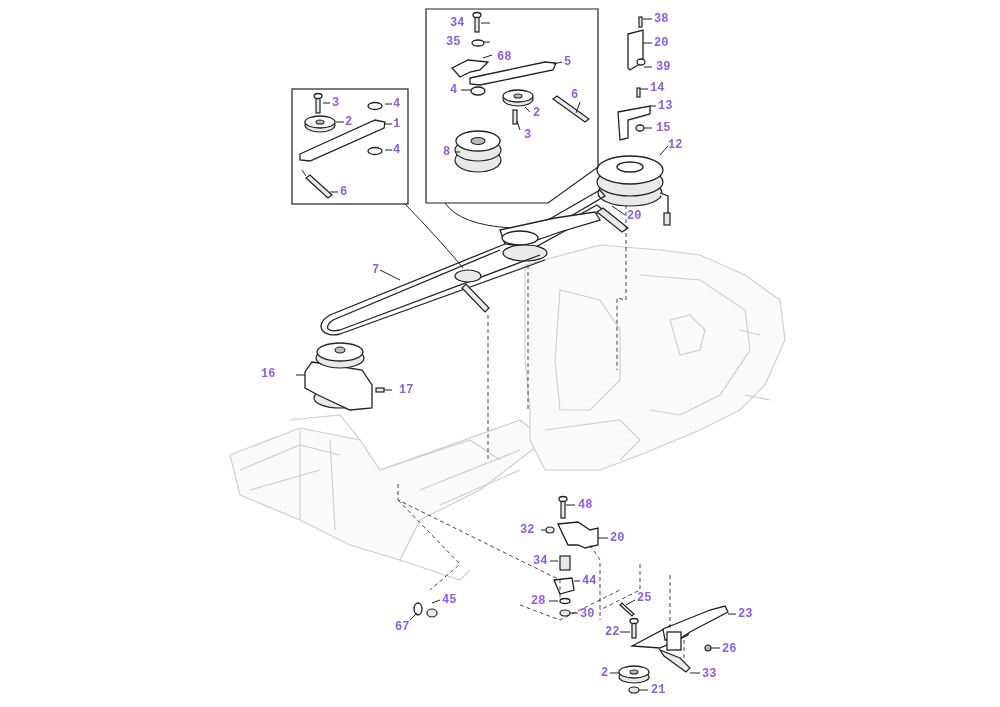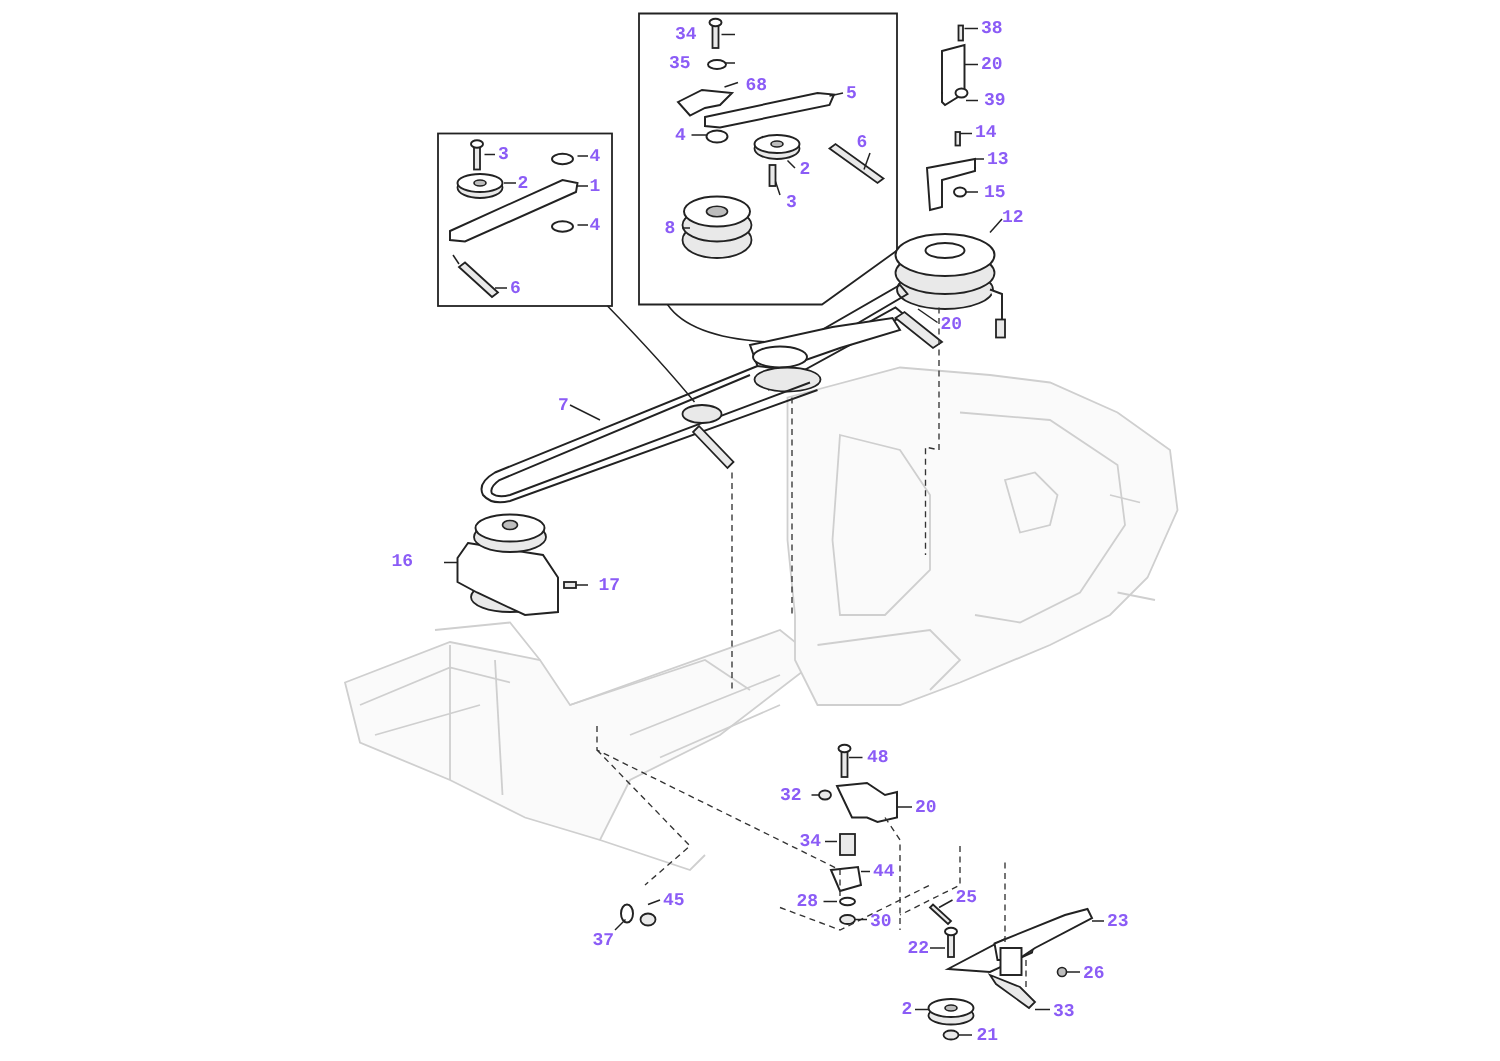--- a/index.html
+++ b/index.html
@@ -237,20 +237,20 @@
 <div class="callout" style="left:261px;top:368px">16</div>
 <div class="callout" style="left:399px;top:384px">17</div>
 <div class="callout" style="left:578px;top:499px">48</div>
 <div class="callout" style="left:520px;top:524px">32</div>
 <div class="callout" style="left:610px;top:532px">20</div>
 <div class="callout" style="left:533px;top:555px">34</div>
 <div class="callout" style="left:582px;top:575px">44</div>
 <div class="callout" style="left:531px;top:595px">28</div>
 <div class="callout" style="left:580px;top:608px">30</div>
 <div class="callout" style="left:442px;top:594px">45</div>
-<div class="callout" style="left:395px;top:621px">37</div>
+<div class="callout" style="left:395px;top:621px">67</div>
 <div class="callout" style="left:637px;top:592px">25</div>
 <div class="callout" style="left:738px;top:608px">23</div>
 <div class="callout" style="left:605px;top:626px">22</div>
 <div class="callout" style="left:722px;top:643px">26</div>
 <div class="callout" style="left:601px;top:667px">2</div>
 <div class="callout" style="left:702px;top:668px">33</div>
 <div class="callout" style="left:651px;top:684px">21</div>
 
 </body></html>

